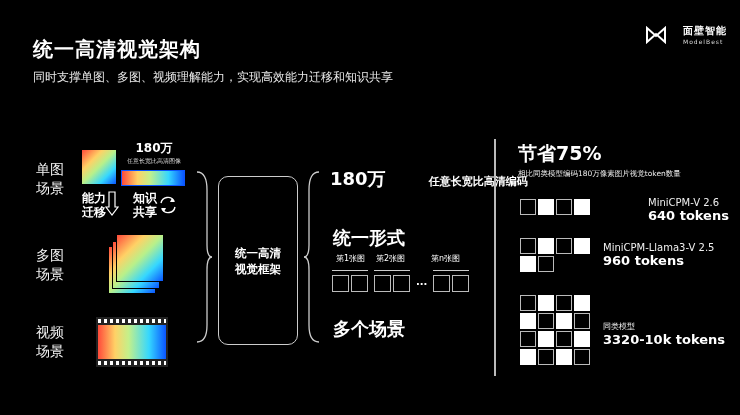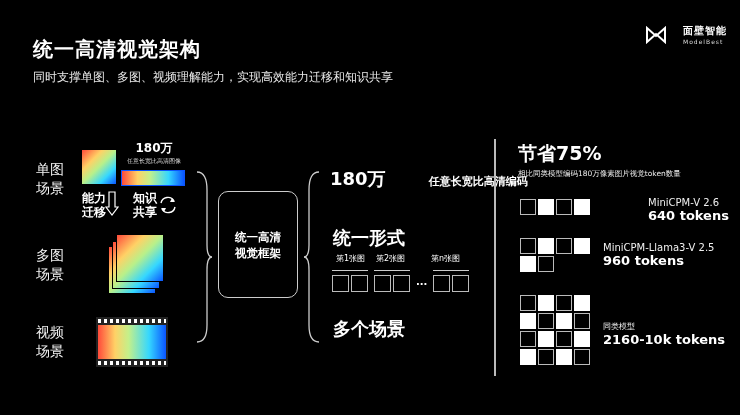--- a/index.html
+++ b/index.html
@@ -7,21 +7,21 @@
   .abs { position:absolute; }
   .title { left:33px; top:36px; font-size:20px; font-weight:bold; letter-spacing:1px; }
   .subtitle { left:33px; top:69px; font-size:12px; color:#e8e8e8; }
   .logo { left:645px; top:24px; display:flex; align-items:center; gap:16px; }
   .logo-text-cn { font-size:10px; font-weight:bold; letter-spacing:1px; }
   .logo-text-en { font-size:6px; letter-spacing:1px; color:#ddd; }
   .scene-label { font-size:14px; line-height:19px; color:#f2f2f2; }
   .grad-diag { background:linear-gradient(135deg,#ff4a3a 0%,#ffd166 30%,#b9f08a 50%,#35d7ff 75%,#0a55ff 100%); }
   .grad-horz { background:linear-gradient(90deg,#ff4a3a 0%,#ffd166 25%,#c4f08a 45%,#35d7ff 75%,#0a55ff 100%); }
   .small-label { font-size:12px; font-weight:bold; line-height:14px; }
-  .frame-box { left:218px; top:191px; width:80px; height:107px; border:1.5px solid #ccc; border-radius:10px; display:flex; align-items:center; justify-content:center; text-align:center; }
+  .frame-box { left:218px; top:176px; width:80px; height:169px; border:1.5px solid #ccc; border-radius:10px; display:flex; align-items:center; justify-content:center; text-align:center; }
   .frame-text { font-size:11.5px; font-weight:bold; line-height:16px; }
   .mid-big { font-size:18px; font-weight:bold; }
   .mid-sub { font-size:8.5px; font-weight:bold; color:#eee; }
   .cell { width:16px; height:16px; border:1.5px solid #bbb; display:inline-block; }
   .cell.w { background:#fff; border-color:#fff; }
   .cell.k { background:#000; }
   .grid-row { display:flex; gap:2px; margin-bottom:2px; }
   .model-name { font-size:10px; color:#f0f0f0; }
   .model-tokens { font-size:13px; font-weight:bold; }
   .film { left:96px; top:317px; width:72px; height:50px; background:#222; }
@@ -190,14 +190,14 @@
     </div>
   <div class="grid-row">
       <span class="cell w"></span>
       <span class="cell k"></span>
       <span class="cell w"></span>
       <span class="cell k"></span>
     </div>
 </div>
 <div class="abs" style="left:603px;top:321px;">
   <div class="model-name" style="font-size:8px;">同类模型</div>
-  <div class="model-tokens">2160-10k tokens</div>
+  <div class="model-tokens">3320-10k tokens</div>
 </div>
 
 </body></html>

